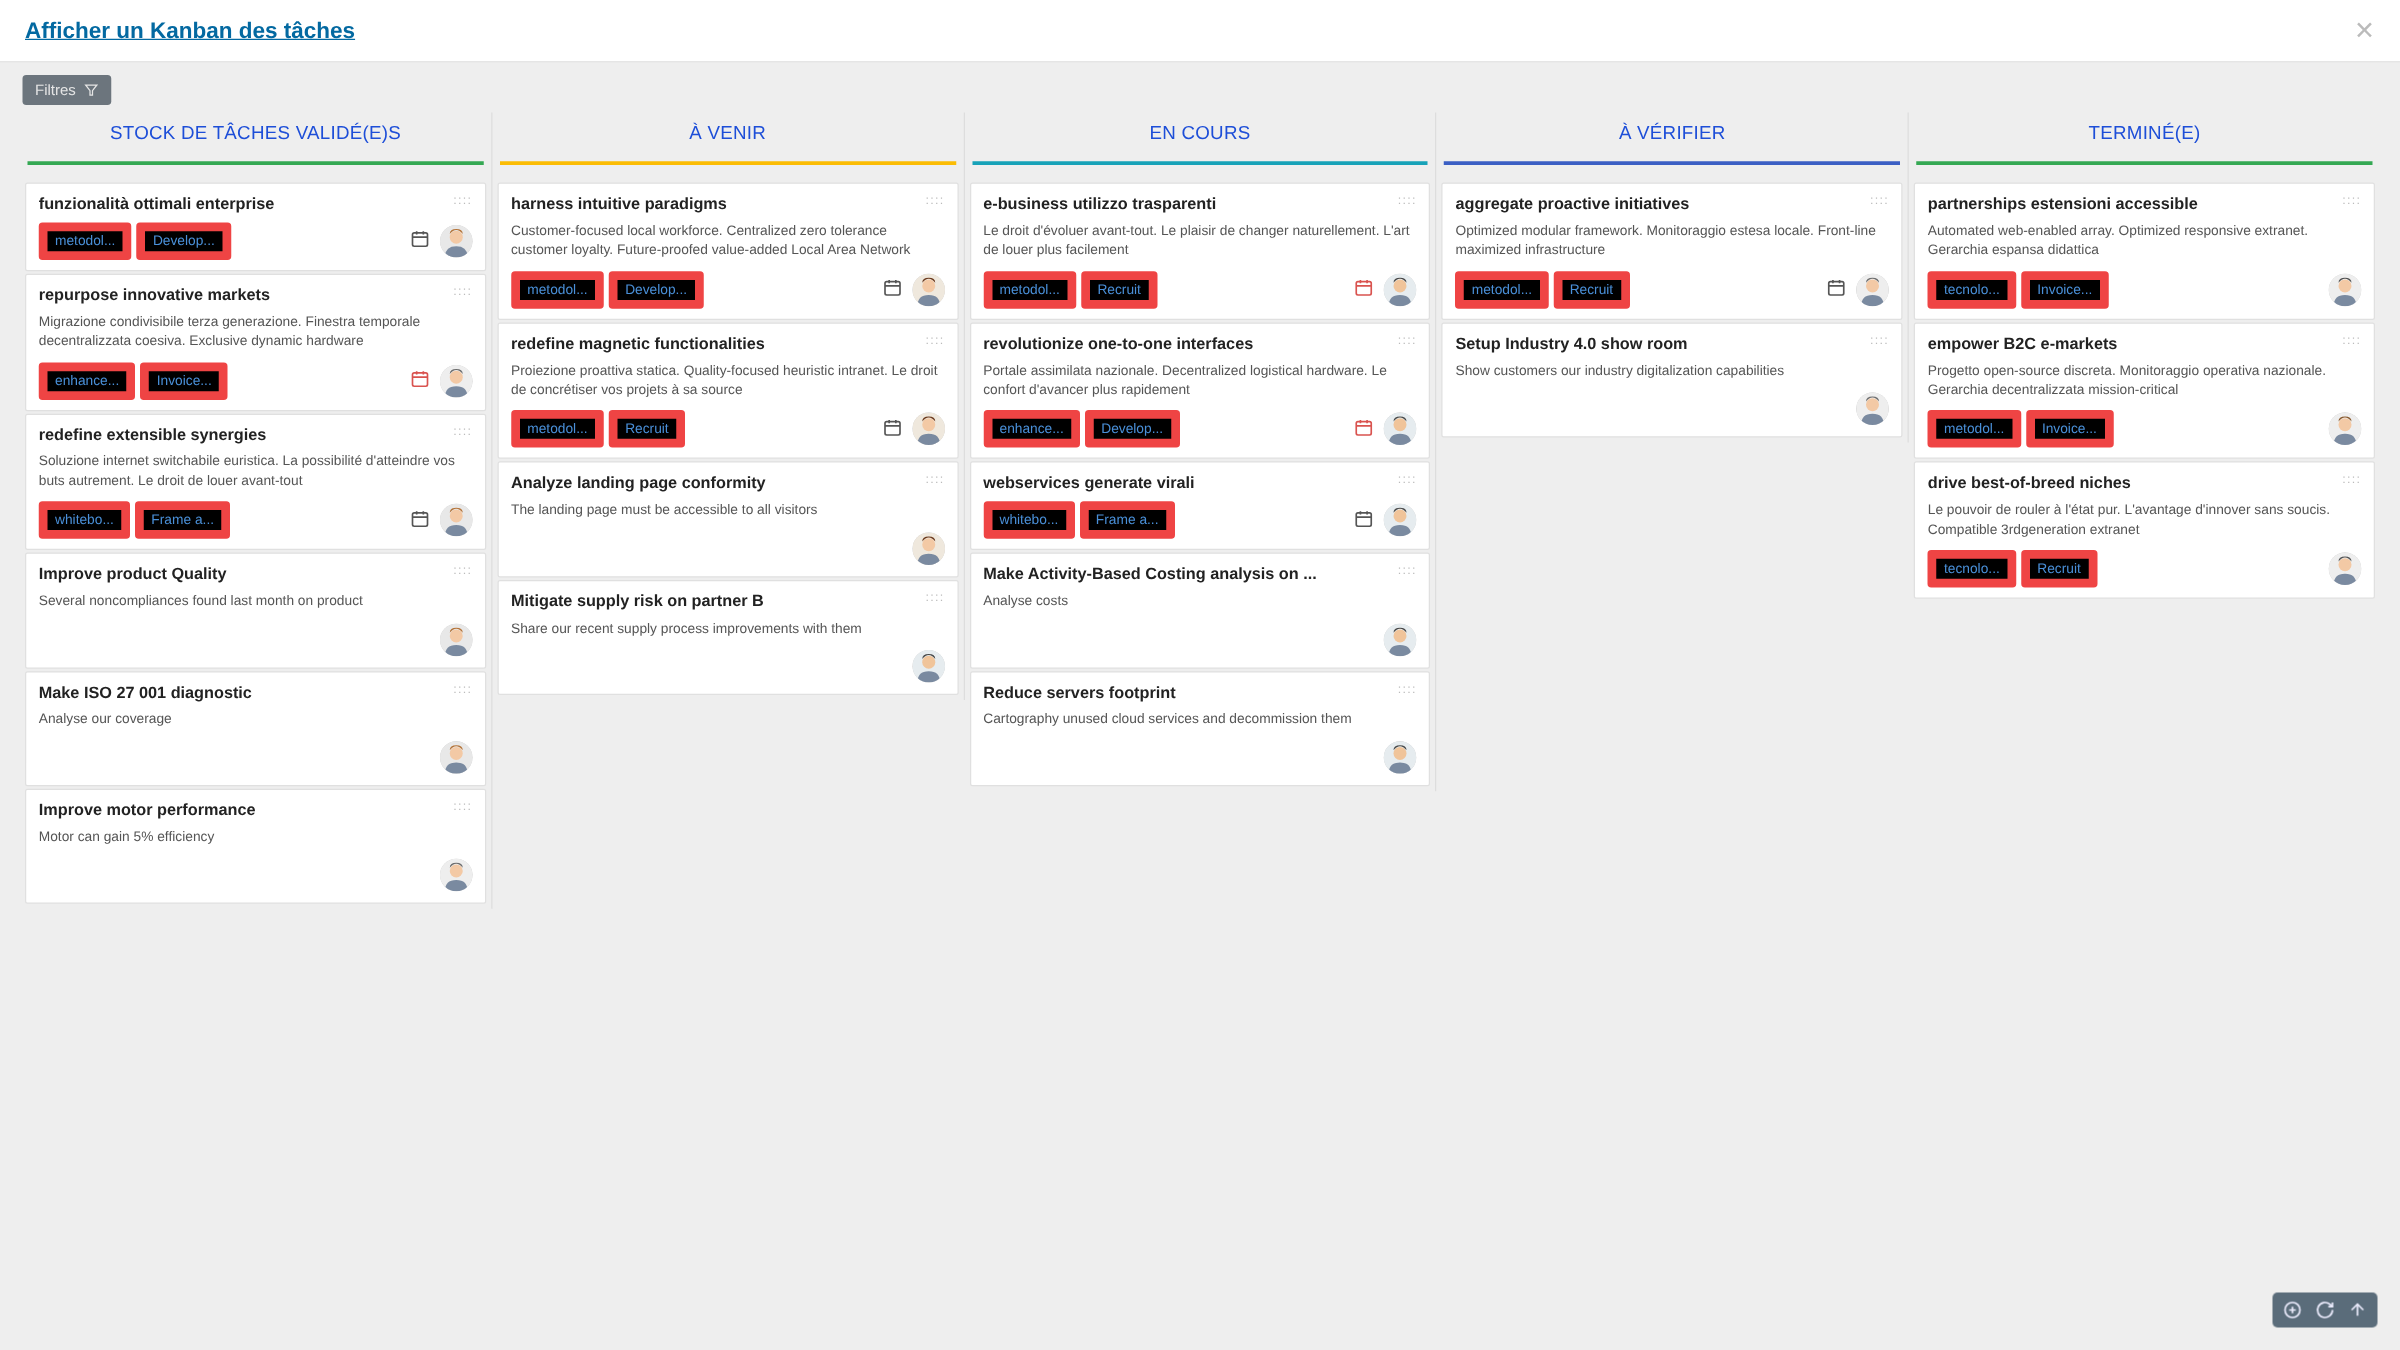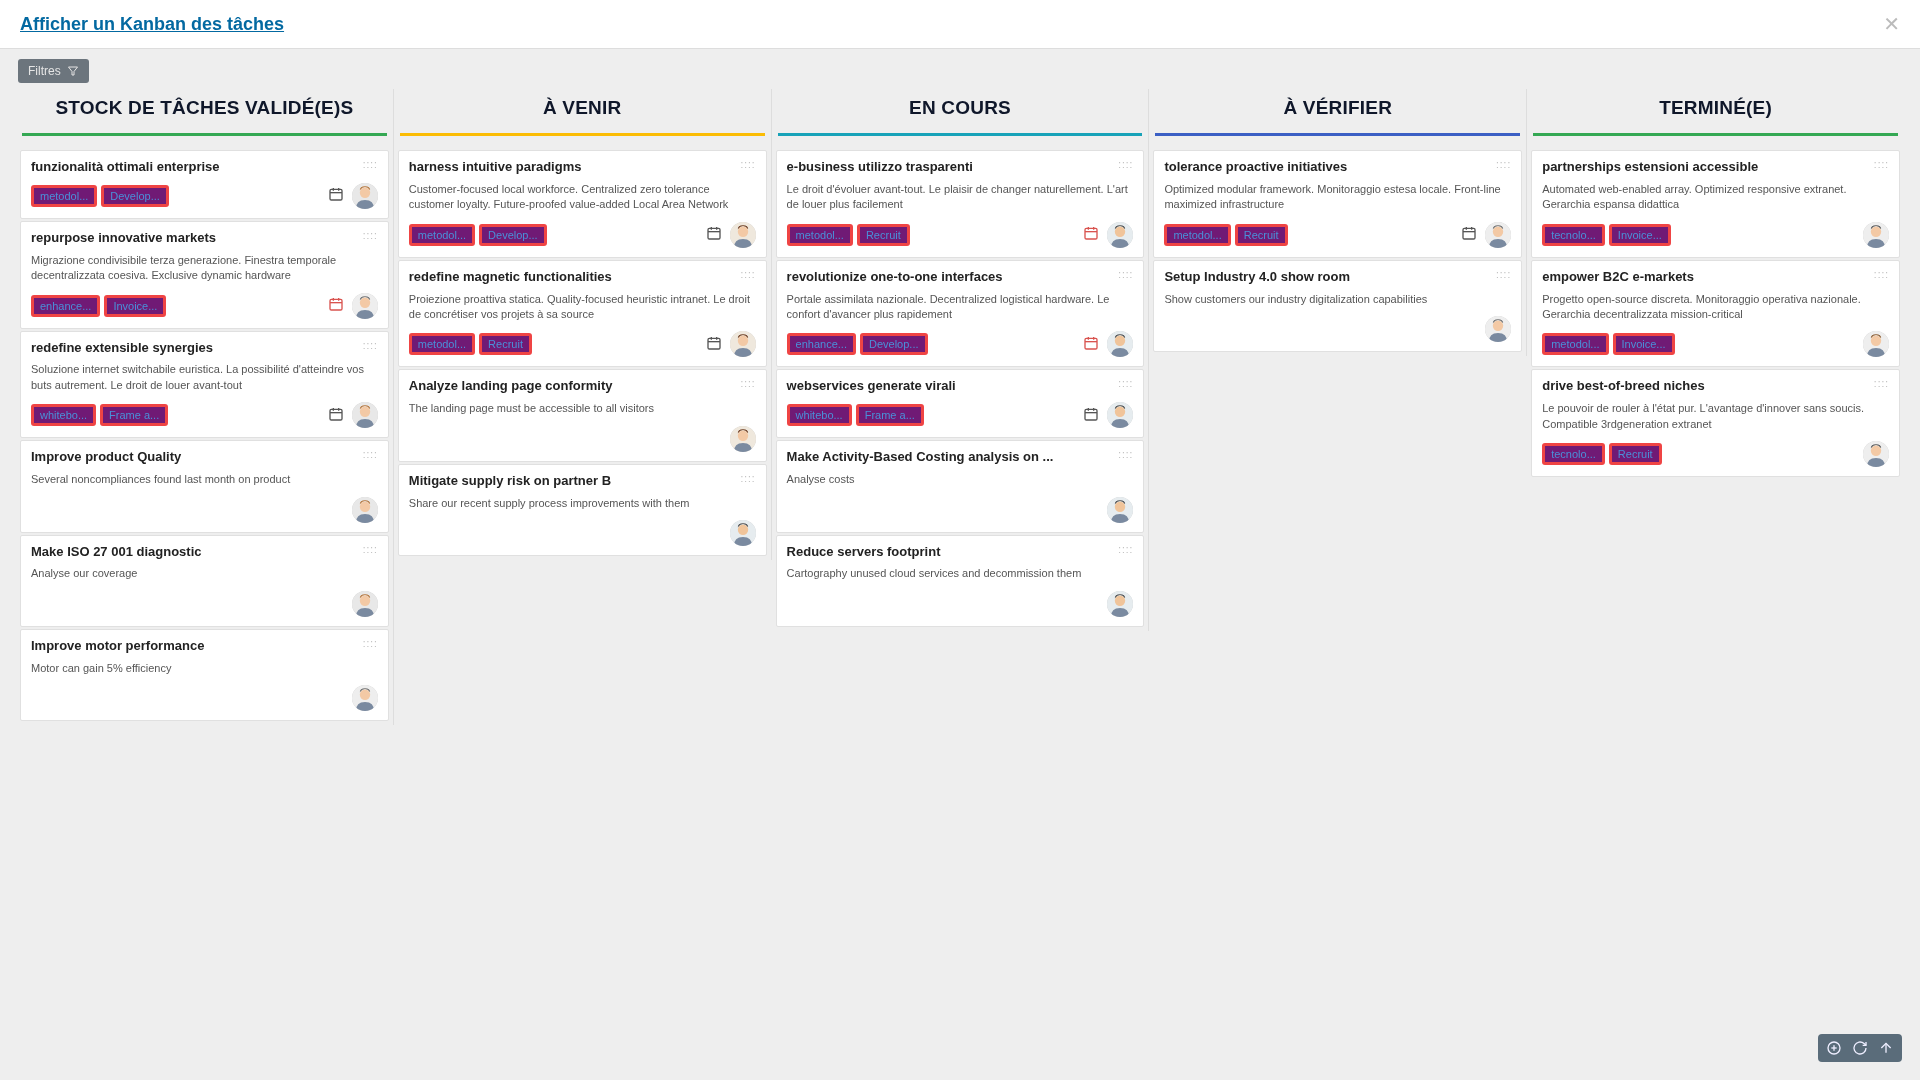--- a/index.html
+++ b/index.html
@@ -7,31 +7,31 @@
 .modal-header { background: #fff; padding: 12px 20px; display: flex; justify-content: space-between; align-items: center; border-bottom: 1px solid #ddd; }
 .modal-title { color: #0369a1; font-size: 18px; font-weight: bold; text-decoration: underline; }
 .close-icon { color: #bbb; font-size: 20px; cursor: pointer; font-weight: 300; }
 .toolbar { padding: 10px 18px 6px; }
 .filter-btn { background: #6c757d; color: #e5e5e5; border: none; padding: 5px 10px; border-radius: 3px; cursor: pointer; font-size: 12px; display: inline-flex; align-items: center; gap: 6px; }
 .filter-icon { width: 12px; height: 12px; }
 .board { display: flex; gap: 0; padding: 0 16px 16px; align-items: flex-start; }
 .column { flex: 1 1 0; min-width: 0; padding: 0 2px; border-right: 1px solid #ddd; }
 .column:last-child { border-right: none; }
 .col-header { text-align: center; padding: 8px 4px 10px; }
-.col-title { font-weight: bold; font-size: 19px; color: #0f172a; letter-spacing: .2px; }
+.col-title { font-weight: normal; font-size: 15px; color: #1d4ed8; letter-spacing: .2px; }
 .col-underline { height: 3px; margin-top: 14px; }
 .cards { padding: 4px 2px; display: flex; flex-direction: column; gap: 2px; }
 .card { background: #fff; border: 1px solid #e0e0e0; border-radius: 2px; padding: 8px 10px; position: relative; }
 .card-title-row { display: flex; justify-content: space-between; align-items:flex-start; margin-bottom: 6px; gap:17px;}
 .card-title { font-weight: bold; font-size: 13px; color: #222; line-height:1.3; }
 .card-grip { color: #bbb; font-size: 10px; letter-spacing: 1px; cursor: grab; flex-shrink:0; }
 .card-desc { font-size: 11px; color: #555; line-height: 1.4; margin-bottom: 8px; }
 .card-footer { display:flex; align-items:center; justify-content:space-between; min-height:28px; }
 .tags { display: flex; gap: 4px; flex-wrap: wrap; }
-.tag { border: 3px solid #ef4444; color: #4a90d9; font-size: 11px; padding: 2px 6px; border-radius: 3px; background:#701a75; }
+.tag { border: 7px solid #ef4444; color: #4a90d9; font-size: 11px; padding: 2px 6px; border-radius: 3px; background:#000000; }
 .footer-right { display:flex; align-items:center; gap:8px; margin-left:auto;}
 .cal { width:16px; height:16px; }
 .cal.black { color:#555; }
 .cal.red { color:#d9534f; }
 .avatar { width:26px; height:26px; border-radius:50%; flex-shrink:0; background:#ccc; display:inline-block; overflow:hidden; }
 .avatar svg { width:100%; height:100%; }
 .fab { position: fixed; bottom: 18px; right: 18px; background:#5a6c7a; border-radius:4px; padding:6px 8px; display:flex; gap:10px; align-items:center; }
 .fab-btn { color:#eef; cursor:pointer; display:inline-flex; }
 .fab-btn svg { width:16px; height:16px; }
 </style>
@@ -425,21 +425,21 @@
       </div>
     </div>
     <div class="column">
     <div class="col-header">
       <div class="col-title">À VÉRIFIER</div>
       <div class="col-underline" style="background:#3b5fc4"></div>
     </div>
     <div class="cards">
         <div class="card">
       <div class="card-title-row">
-        <div class="card-title">tolerance proactive initiatives</div>
+        <div class="card-title">aggregate proactive initiatives</div>
         <div class="card-grip">::::</div>
       </div>
       <div class="card-desc">Optimized modular framework. Monitoraggio estesa locale. Front-line maximized infrastructure</div>
       <div class="card-footer">
         <div class="tags">
               <span class="tag">metodol...</span>
               <span class="tag">Recruit</span>
             </div>
         <div class="footer-right">
           <span><svg class="cal black" viewBox="0 0 24 24" fill="none" stroke="currentColor" stroke-width="2">

